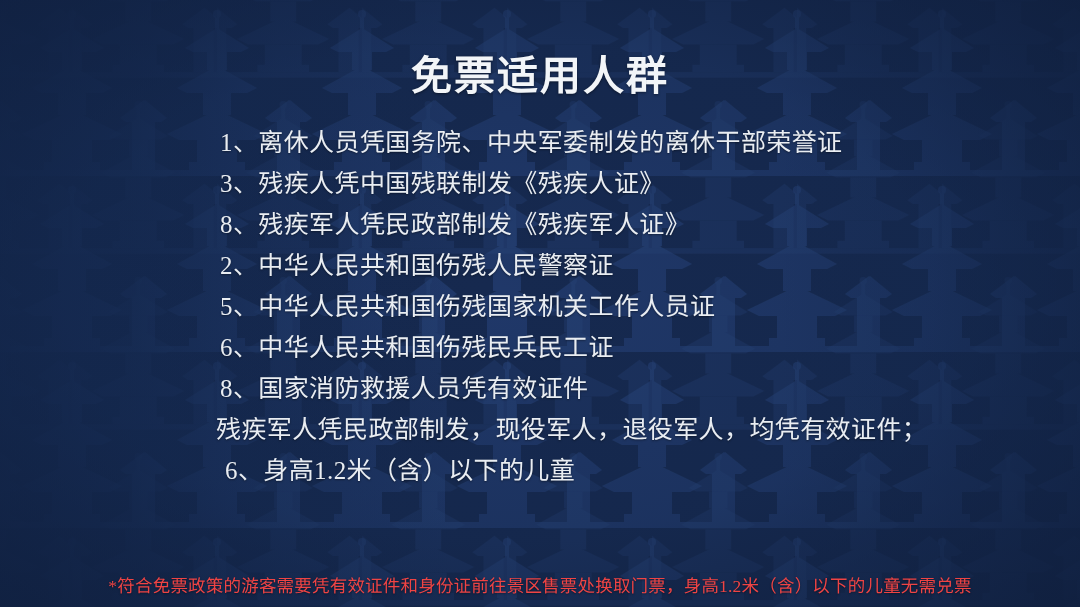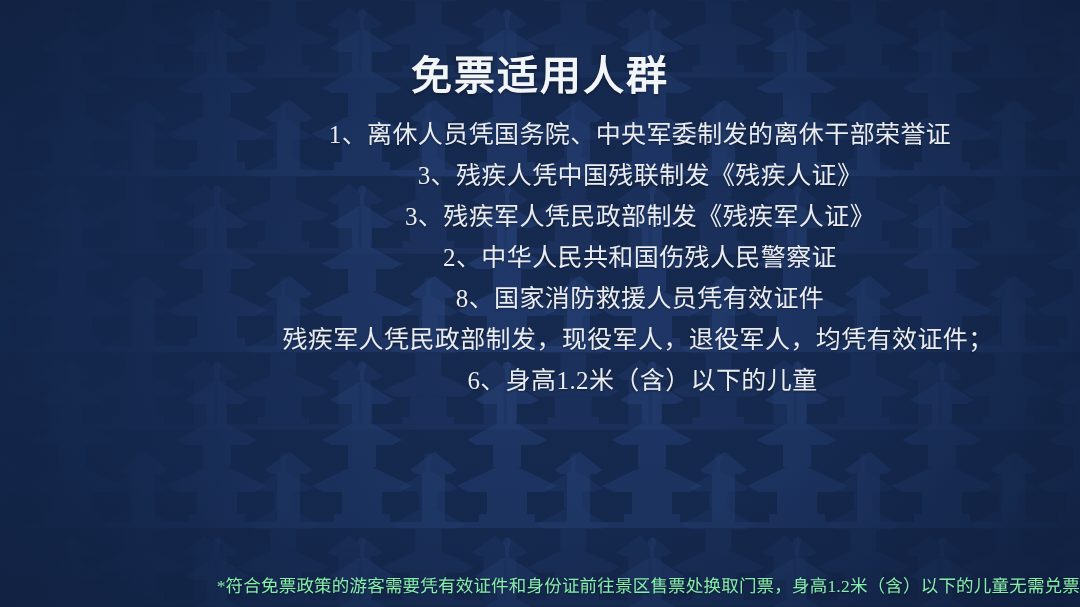--- a/index.html
+++ b/index.html
@@ -76,23 +76,22 @@
     text-shadow: 0 1px 3px rgba(0,0,0,0.45);
     white-space: nowrap;
   }
 
   .bullet-list {
     position: absolute;
     top: 106px;
     left: 200px;
     width: 860px;
     list-style: none;
-    margin: 8px;
+    margin: 16px;
     padding: 0;
-    text-align: center;
   }
 
   .bullet-item {
     font-size: 25px;
     line-height: 41px;
     height: 41px;
     color: #e9edf2;
     letter-spacing: 0.4px;
     white-space: nowrap;
     text-shadow: 0 1px 2px rgba(0,0,0,0.40);
@@ -100,25 +99,25 @@
 
   .bullet-item.indent-none { padding-left: 0px; }
   .bullet-item.indent-num  { padding-left: 4px; }
   .bullet-item.indent-wide { padding-left: 9px; }
 
   .footnote {
     position: absolute;
     left: 0;
     top: 555px;
     width: 1080px;
-    text-align: right;
+    text-align: center;
     font-size: 17.5px;
     line-height: 26px;
     letter-spacing: 0.2px;
-    color: #86efac;
+    color: #ef4444;
     white-space: nowrap;
     text-shadow: 0 1px 2px rgba(0,0,0,0.40);
   }
 </style>
 </head>
 <body>
 
 <div id="slide">
 
   <svg id="bg-pattern" width="1080" height="607" viewBox="0 0 1080 607" xmlns="http://www.w3.org/2000/svg" aria-hidden="true">
@@ -161,22 +160,24 @@
   <div id="bg-left-fade"></div>
   <div id="bg-vignette"></div>
 
   <div id="content">
 
     <h1 class="slide-title">免票适用人群</h1>
 
     <ul class="bullet-list">
       <li class="bullet-item indent-num">1、离休人员凭国务院、中央军委制发的离休干部荣誉证</li>
       <li class="bullet-item indent-num">3、残疾人凭中国残联制发《残疾人证》</li>
-      <li class="bullet-item indent-num">3、残疾军人凭民政部制发《残疾军人证》</li>
+      <li class="bullet-item indent-num">8、残疾军人凭民政部制发《残疾军人证》</li>
       <li class="bullet-item indent-num">2、中华人民共和国伤残人民警察证</li>
+      <li class="bullet-item indent-num">5、中华人民共和国伤残国家机关工作人员证</li>
+      <li class="bullet-item indent-num">6、中华人民共和国伤残民兵民工证</li>
       <li class="bullet-item indent-num">8、国家消防救援人员凭有效证件</li>
       <li class="bullet-item indent-none">残疾军人凭民政部制发，现役军人，退役军人，均凭有效证件；</li>
       <li class="bullet-item indent-wide">6、身高1.2米（含）以下的儿童</li>
     </ul>
 
     <p class="footnote">*符合免票政策的游客需要凭有效证件和身份证前往景区售票处换取门票，身高1.2米（含）以下的儿童无需兑票</p>
 
   </div>
 </div>
 

